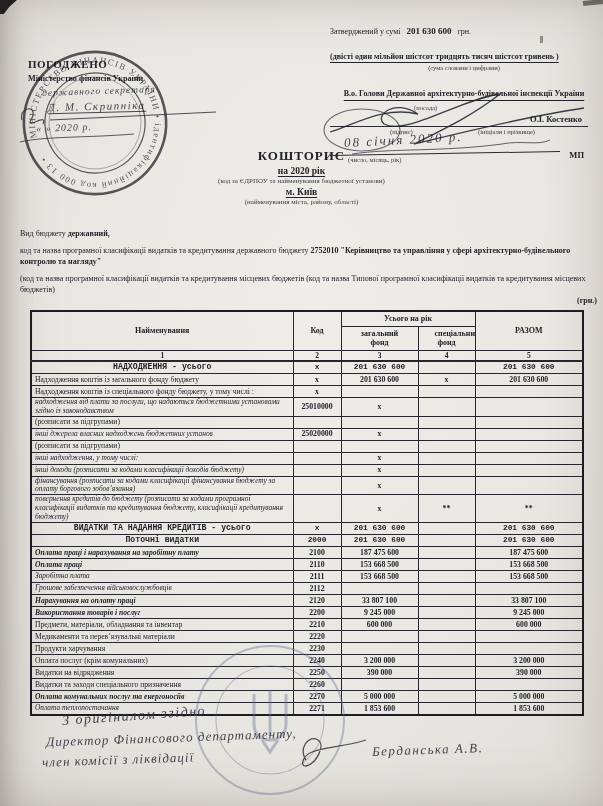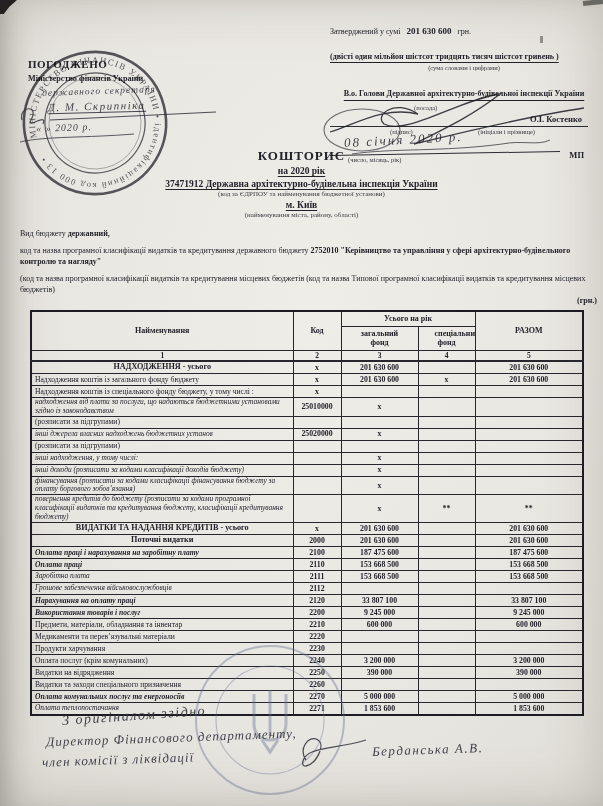--- a/index.html
+++ b/index.html
@@ -55,21 +55,21 @@
   .tblwrap{left:30px;top:310px;width:552px;}
   table{border-collapse:collapse;width:552px;table-layout:fixed;}
   th,td{border:1px solid #26262c;padding:0 3px;vertical-align:middle;overflow:hidden;}
   table{border:2px solid #1c1c22;}
   th{font-size:8px;font-weight:bold;line-height:1.2;padding:2px 16px;}
   .numrow td{height:9px;font-size:7.5px;font-weight:bold;text-align:center;border-bottom-width:2px;}
   tbody td{height:11px;font-size:7.6px;line-height:1.2;}
   .c-name{text-align:left;}
   .c-code,.c-general,.c-special,.c-total{text-align:center;font-weight:bold;font-size:7.8px;}
   .row-caps .c-name{text-align:center;font-weight:bold;font-size:8.2px;}
-  .row-caps td{border-top-width:1.5px;border-bottom-width:1.5px;}
+  .row-caps td{border-top-width:1.5px;border-bottom-width:1.5px;font-family:Liberation Mono, monospace;}
   .row-ital .c-name{font-style:italic;font-size:7.4px;}
   .row-boldital .c-name{font-style:italic;font-weight:bold;}
   col.w-name{width:262px;} col.w-code{width:48px;} col.w-gen{width:77px;} col.w-spec{width:57px;} col.w-tot{width:108px;}
   
   .stamp2{left:192px;top:642px;width:156px;height:156px;opacity:.38;}
   .foot1{left:62px;top:708px;font-size:14px;transform:rotate(-4deg);letter-spacing:1.5px;}
   .foot2{left:46px;top:730px;font-size:13px;transform:rotate(-2deg);letter-spacing:1px;}
   .foot3{left:42px;top:752px;font-size:13px;transform:rotate(-2deg);letter-spacing:1px;}
   .foot-name{left:372px;top:742px;font-size:13px;transform:rotate(-2deg);letter-spacing:1.5px;}
   .sig-foot{left:292px;top:726px;width:80px;height:46px;}
@@ -128,21 +128,20 @@
   </div>
   <svg class="abs sig-right" viewBox="0 0 278 78">
     <ellipse cx="40" cy="46" rx="38" ry="21" stroke="#23232c" fill="none" stroke-width="1.1" opacity=".65"></ellipse>
     <path d="M8,48 C34,40 62,22 96,30 C72,14 52,32 62,40 C84,52 136,16 178,10 C150,32 120,46 92,60 C142,48 206,32 262,24" stroke="#1d1d26" fill="none" stroke-width="1.3" opacity=".85"></path>
     <path d="M30,70 C70,64 120,68 180,60 C200,56 216,62 228,56" stroke="#23232c" fill="none" stroke-width="1" opacity=".7"></path>
   </svg>
 
   <div class="abs ttl">
     <div class="ttl-main">КОШТОРИС</div>
     <div class="ttl-year">на 2020 рік</div>
-    <div class="ttl-org">37471912  Державна архітектурно-будівельна інспекція України</div>
     <div class="ttl-cap">(код за ЄДРПОУ та найменування бюджетної установи)</div>
     <div class="ttl-city">м. Київ</div>
     <div class="ttl-cap">(найменування міста, району, області)</div>
   </div>
 
   <div class="abs intro">
     <div><span>Вид бюджету </span><b>державний,</b></div>
     <div><span>код та назва програмної класифікації видатків та кредитування державного бюджету </span><b>2752010 "Керівництво та управління у сфері архітектурно-будівельного контролю та нагляду"</b></div>
     <div>(код та назва програмної класифікації видатків та кредитування місцевих бюджетів (код та назва Типової програмної класифікації видатків та кредитування місцевих бюджетів)</div>
   </div>

